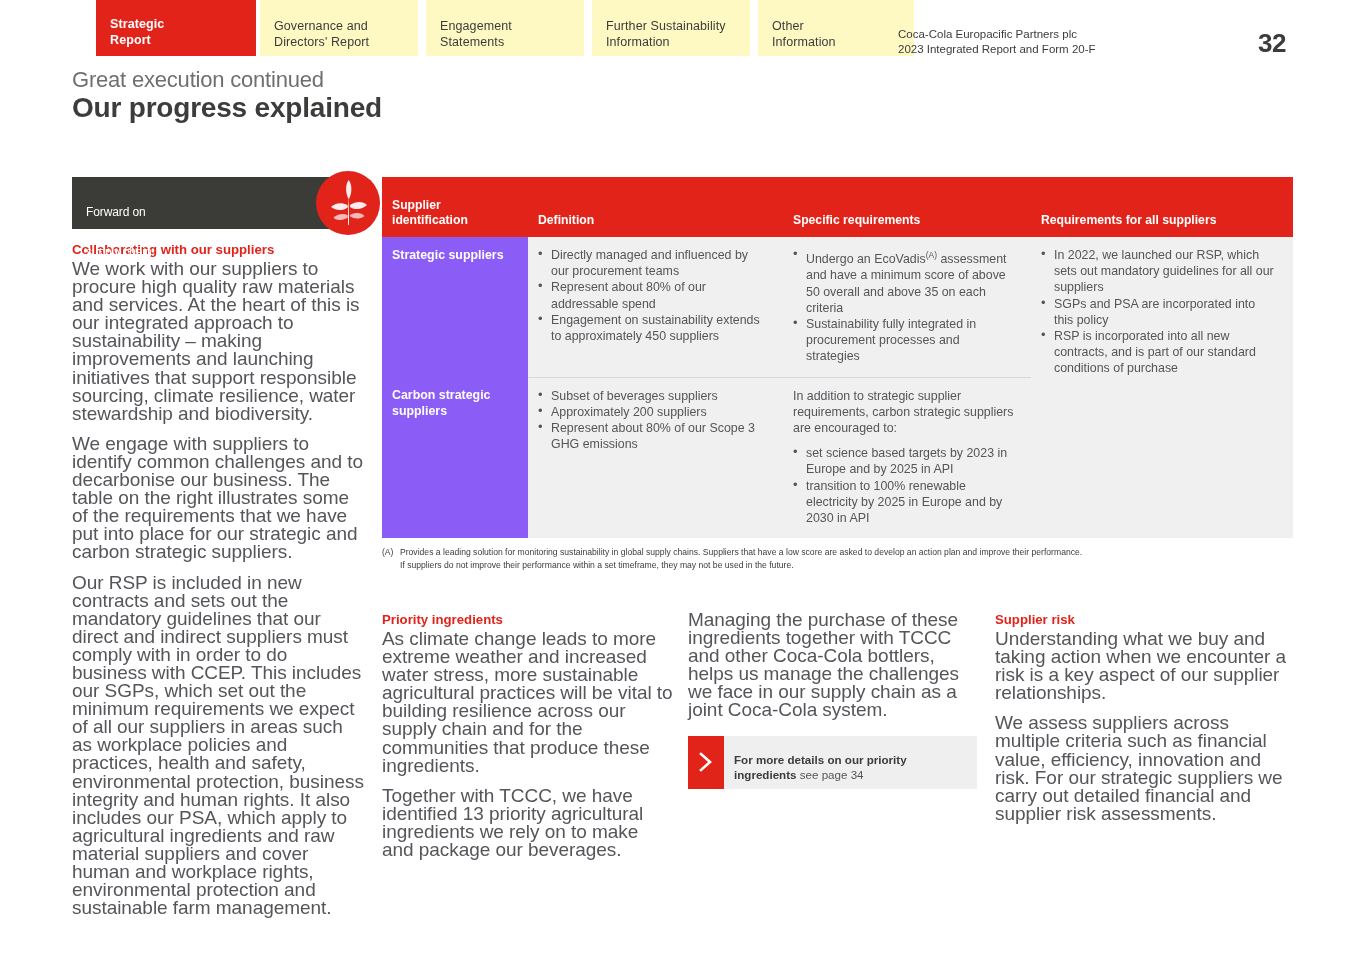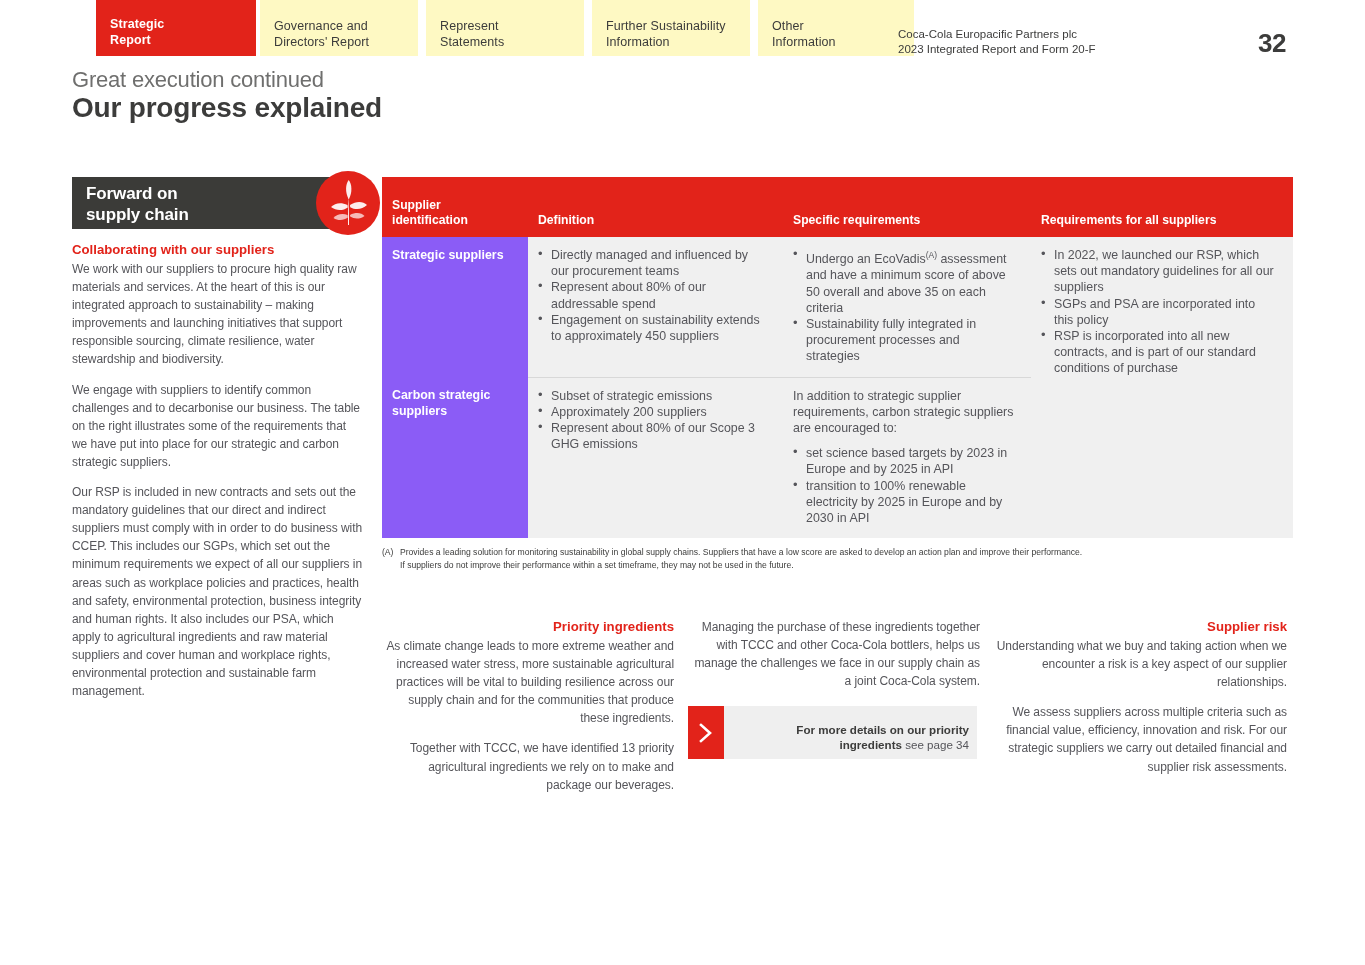--- a/index.html
+++ b/index.html
@@ -99,24 +99,25 @@
     position: relative;
     height: 52px;
     background: #3b3b38;
     color: #ffffff;
     box-sizing: border-box;
     padding: 6px 0 0 14px;
     margin-bottom: 12px;
   }
   .badge-line {
     display: block;
-    font-size: 17px;
-    font-weight: bold;
+    font-size: 12px;
+    font-weight: normal;
     line-height: 21px;
     letter-spacing: -0.1px;
+    margin-top: 19px;
   }
   .badge-icon {
     position: absolute;
     right: -16px;
     top: -6px;
     width: 64px;
     height: 64px;
     border-radius: 50%;
     background: #e2231a;
     overflow: hidden;
@@ -124,21 +125,21 @@
   .badge-icon svg { display: block; }
 
   .sec-head {
     color: #e2231a;
     font-weight: bold;
     font-size: 13.2px;
     line-height: 18px;
     margin: 0 0 1px 0;
   }
   .body-p {
-    font-size: 12px;
+    font-size: 19px;
     line-height: 18.1px;
     color: #55555a;
     margin: 0 0 12px 0;
     letter-spacing: -0.05px;
   }
   .body-p:last-child { margin-bottom: 0; }
 
   
   .table-wrap {
     position: absolute;
@@ -224,23 +225,22 @@
   
   .bottom {
     position: absolute;
     top: 604px;
     left: 382px;
     width: 912px;
     height: 300px;
   }
   .bcol {
     position: absolute;
-    top: 14px;
+    top: 7px;
     width: 292px;
-    text-align: right;
   }
   .bcol.c1 { left: 0; }
   .bcol.c2 { left: 306px; }
   .bcol.c3 { left: 613px; }
 
   .callout {
     display: flex;
     align-items: stretch;
     background: #efefef;
     width: 289px;
@@ -269,21 +269,21 @@
 <div class="tabbar">
     <div class="tab active" style="left: 72px; width: 160px;">
       <span>Strategic</span>
       <span>Report</span>
     </div>
     <div class="tab inactive" style="left: 236px; width: 158px;">
       <span>Governance and</span>
       <span>Directors' Report</span>
     </div>
     <div class="tab inactive" style="left: 402px; width: 158px;">
-      <span>Represent</span>
+      <span>Engagement</span>
       <span>Statements</span>
     </div>
     <div class="tab inactive" style="left: 568px; width: 158px;">
       <span>Further Sustainability</span>
       <span>Information</span>
     </div>
     <div class="tab inactive" style="left: 734px; width: 156px;">
       <span>Other</span>
       <span>Information</span>
     </div>
@@ -370,21 +370,21 @@
             <li>In 2022, we launched our RSP, which sets out mandatory guidelines for all our suppliers</li>
             <li>SGPs and PSA are incorporated into this policy</li>
             <li>RSP is incorporated into all new contracts, and is part of our standard conditions of purchase</li>
           </ul>
         </td>
       </tr>
       <tr>
         <td class="cat nodiv">Carbon strategic suppliers</td>
         <td class="divided">
           <ul class="bul">
-            <li>Subset of strategic emissions</li>
+            <li>Subset of beverages suppliers</li>
             <li>Approximately 200 suppliers</li>
             <li>Represent about 80% of our Scope 3 GHG emissions</li>
           </ul>
         </td>
         <td class="divided">
           <div class="lead-txt">In addition to strategic supplier requirements, carbon strategic suppliers are encouraged to:</div>
           <ul class="bul">
             <li>set science based targets by 2023 in Europe and by 2025 in API</li>
             <li>transition to 100% renewable electricity by 2025 in Europe and by 2030 in API</li>
           </ul>

